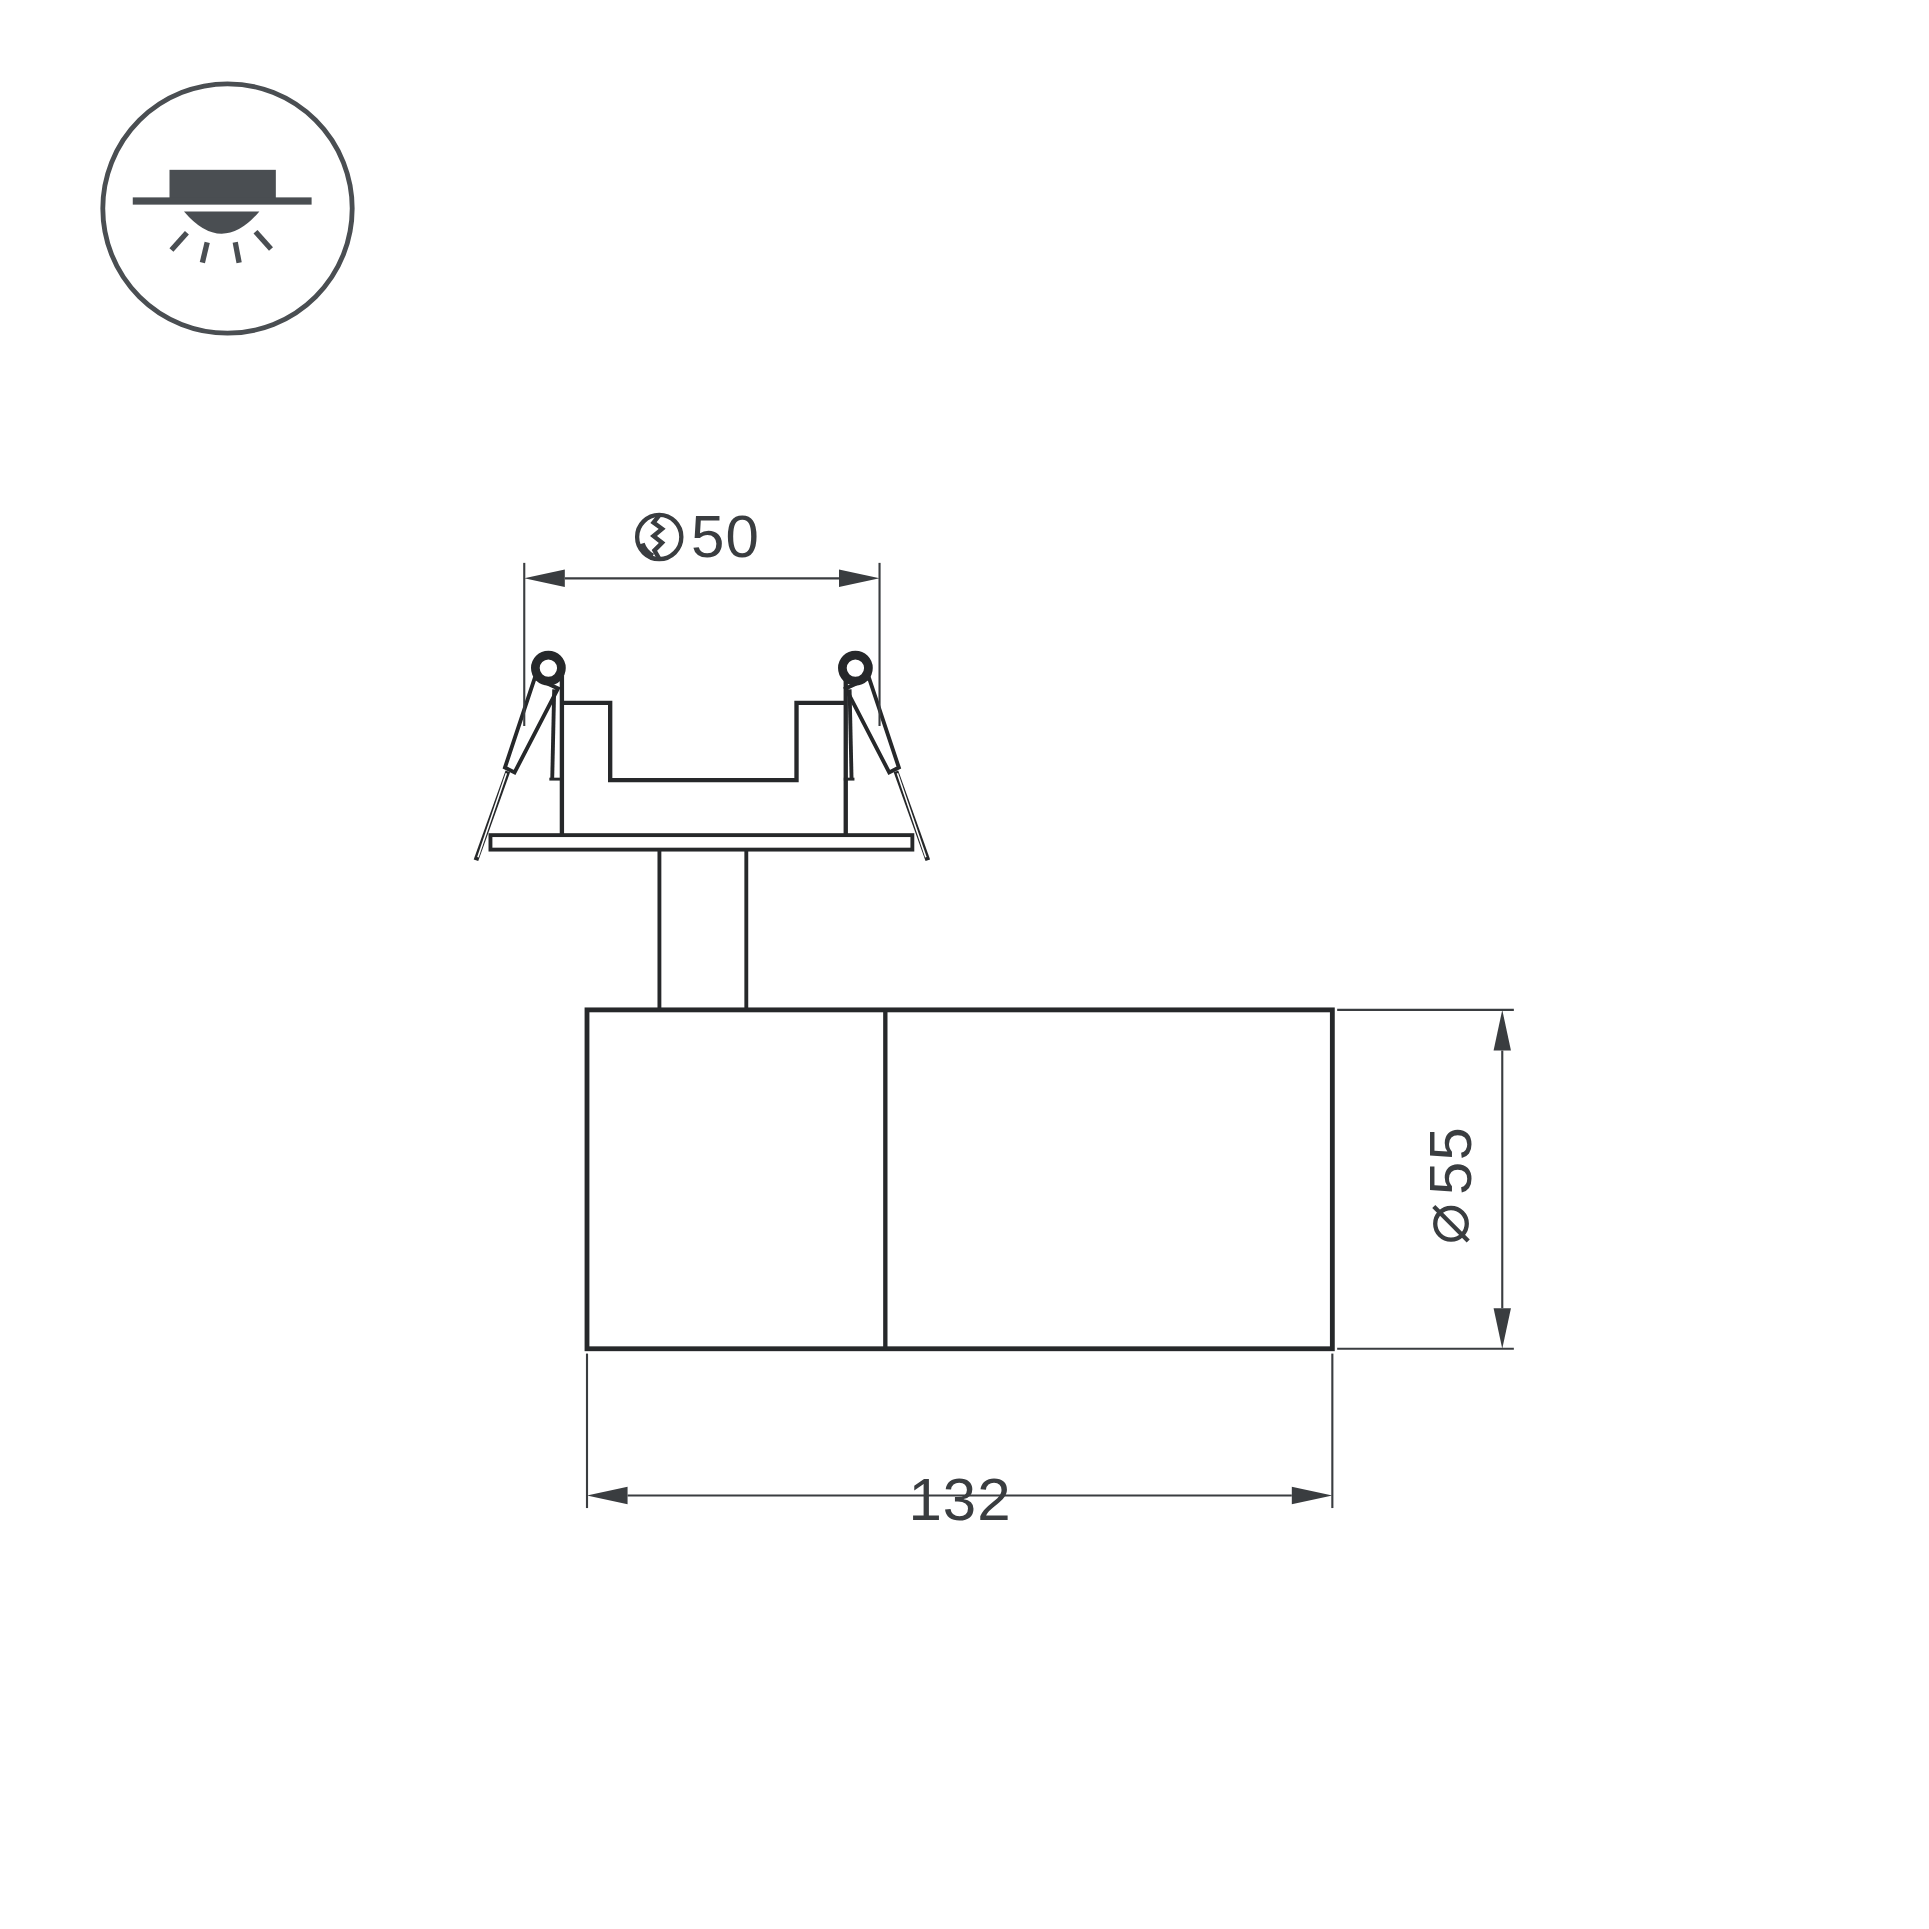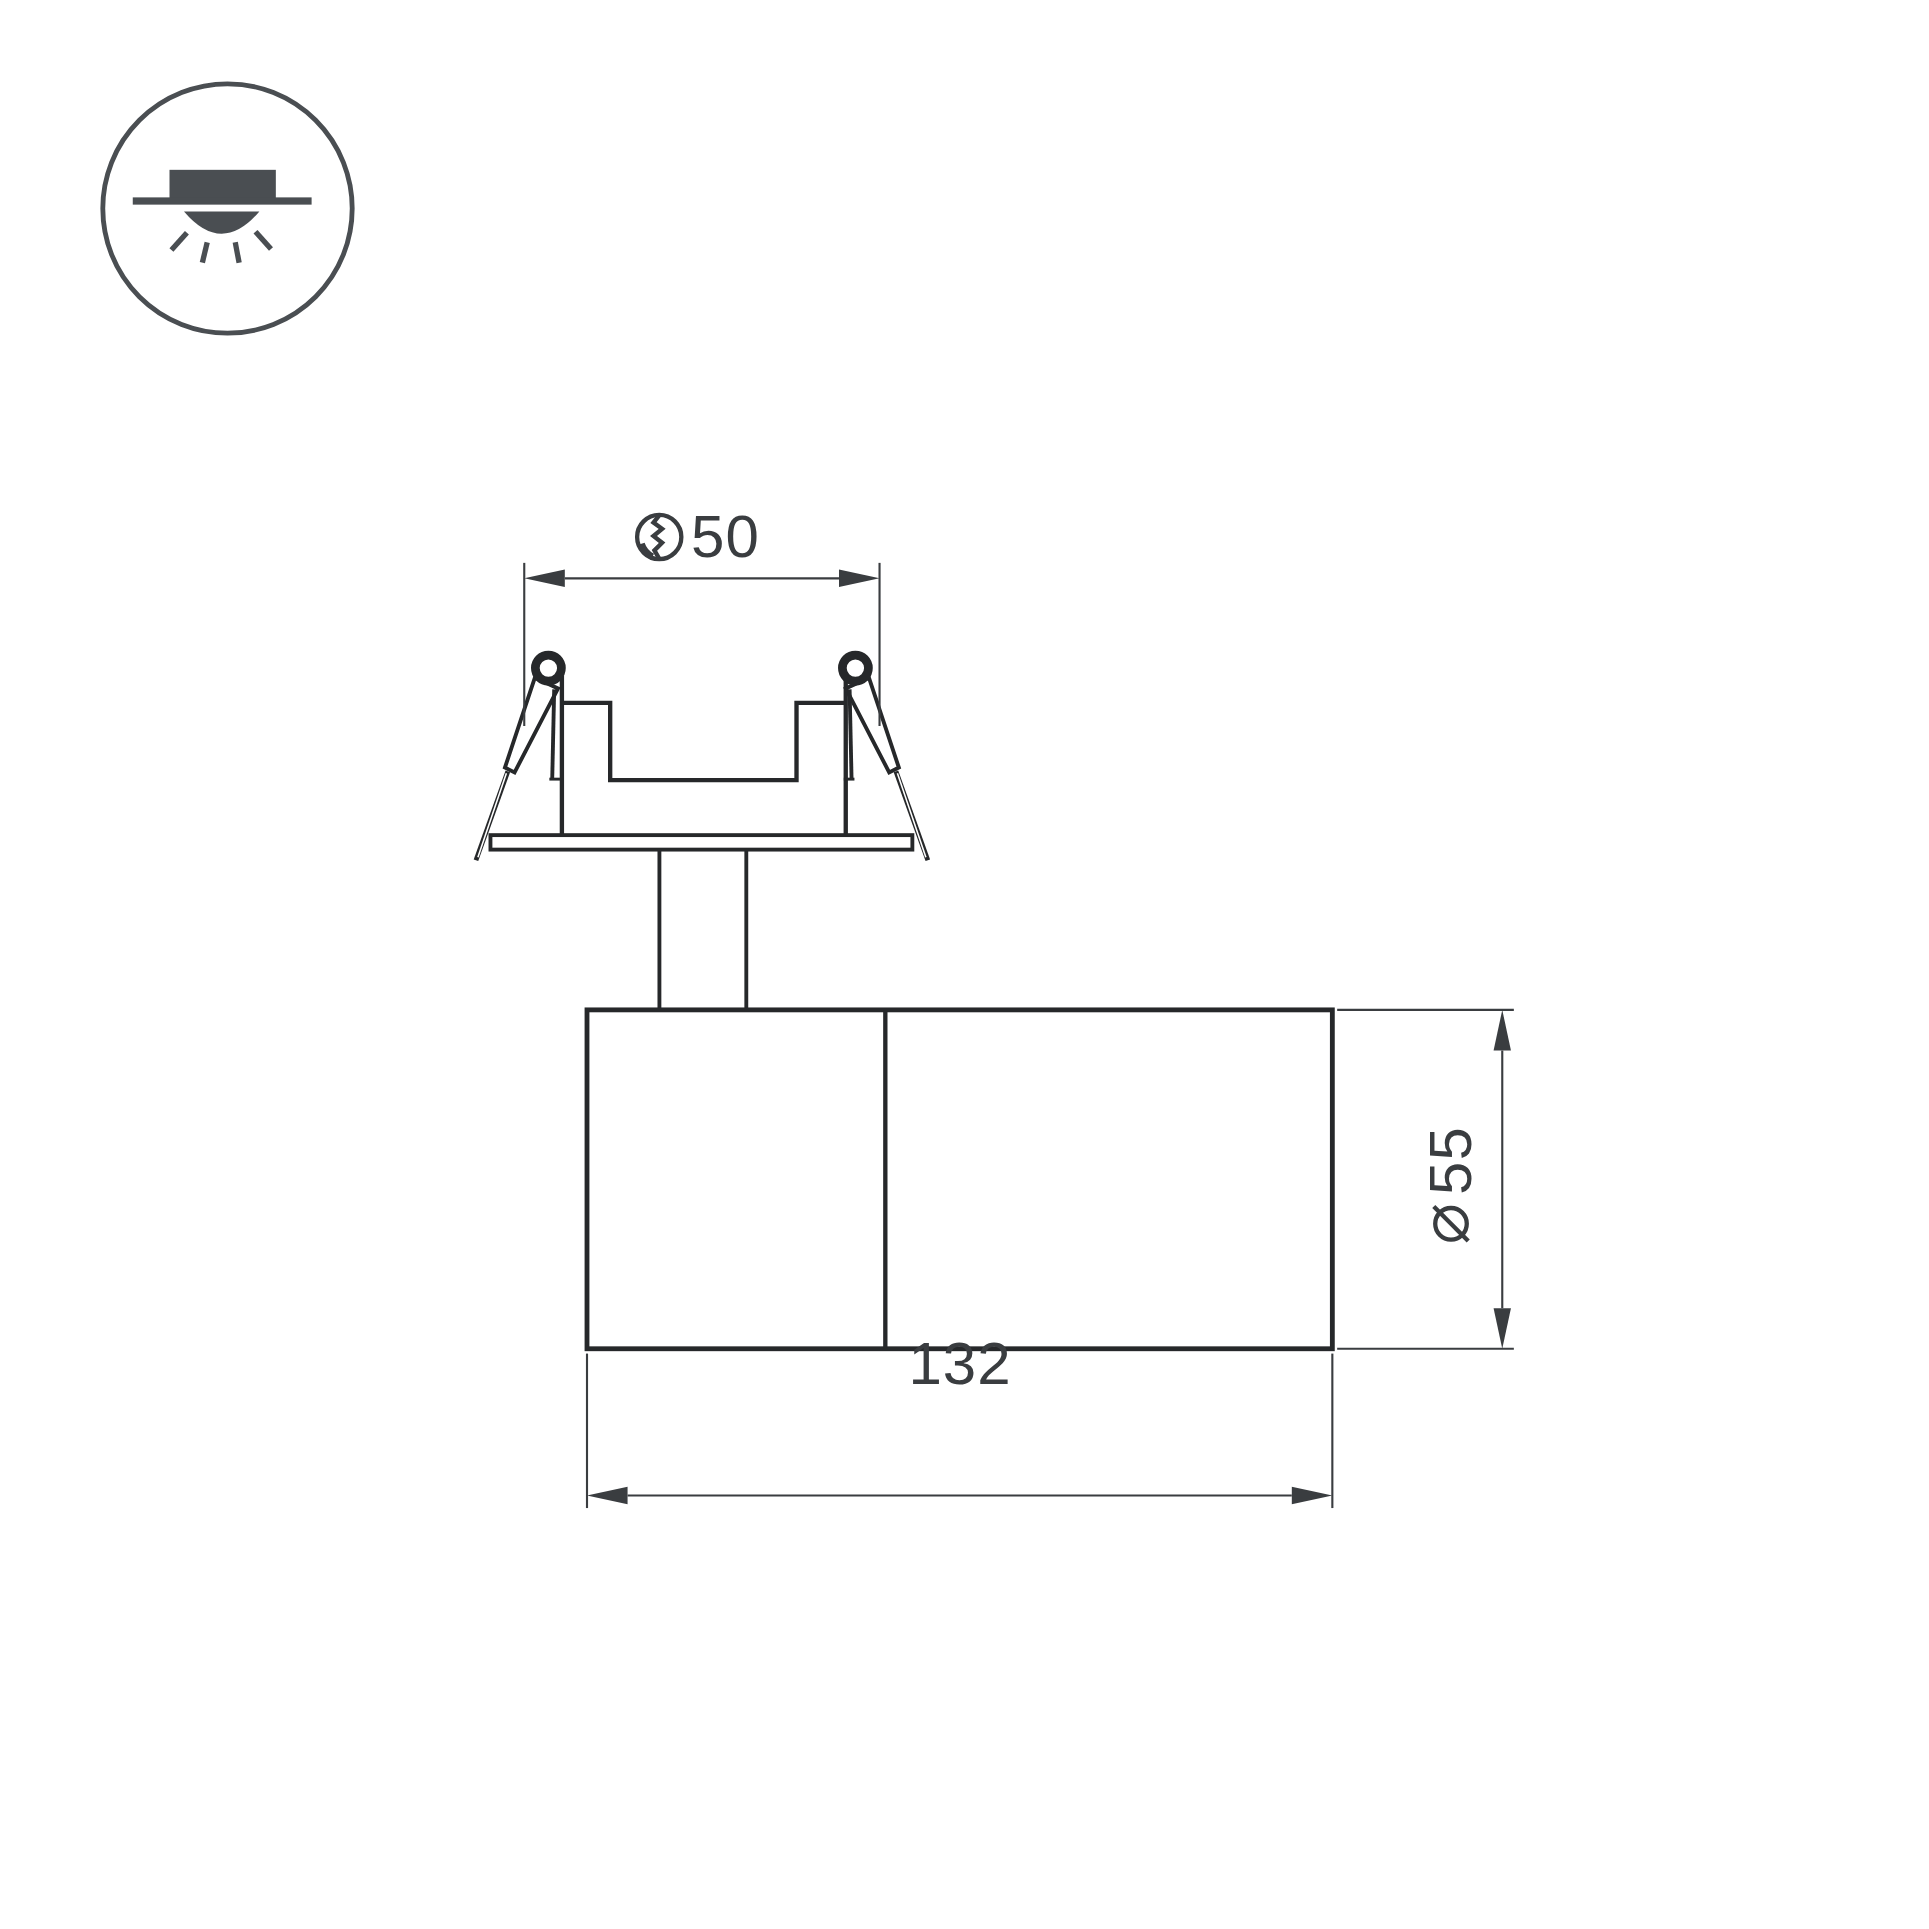--- a/index.html
+++ b/index.html
@@ -135,18 +135,18 @@
   </div>
 
   <div class="dim-label rotated" style="left:1451px; top:1186px;">
     <svg class="sym" width="44" height="44" viewBox="0 0 46 46">
       <circle cx="23" cy="23" r="16.5" fill="none" stroke="#3a3d40" stroke-width="4.5"></circle>
       <line x1="5" y1="41" x2="41" y2="5" stroke="#3a3d40" stroke-width="4.5"></line>
     </svg>
     <span>55</span>
   </div>
 
-  <div class="dim-label" style="left:960px; top:1364px;">
+  <div class="dim-label" style="left:960px; top:1500px;">
     <span>132</span>
   </div>
 
 </div>
 
 
 </body></html>

